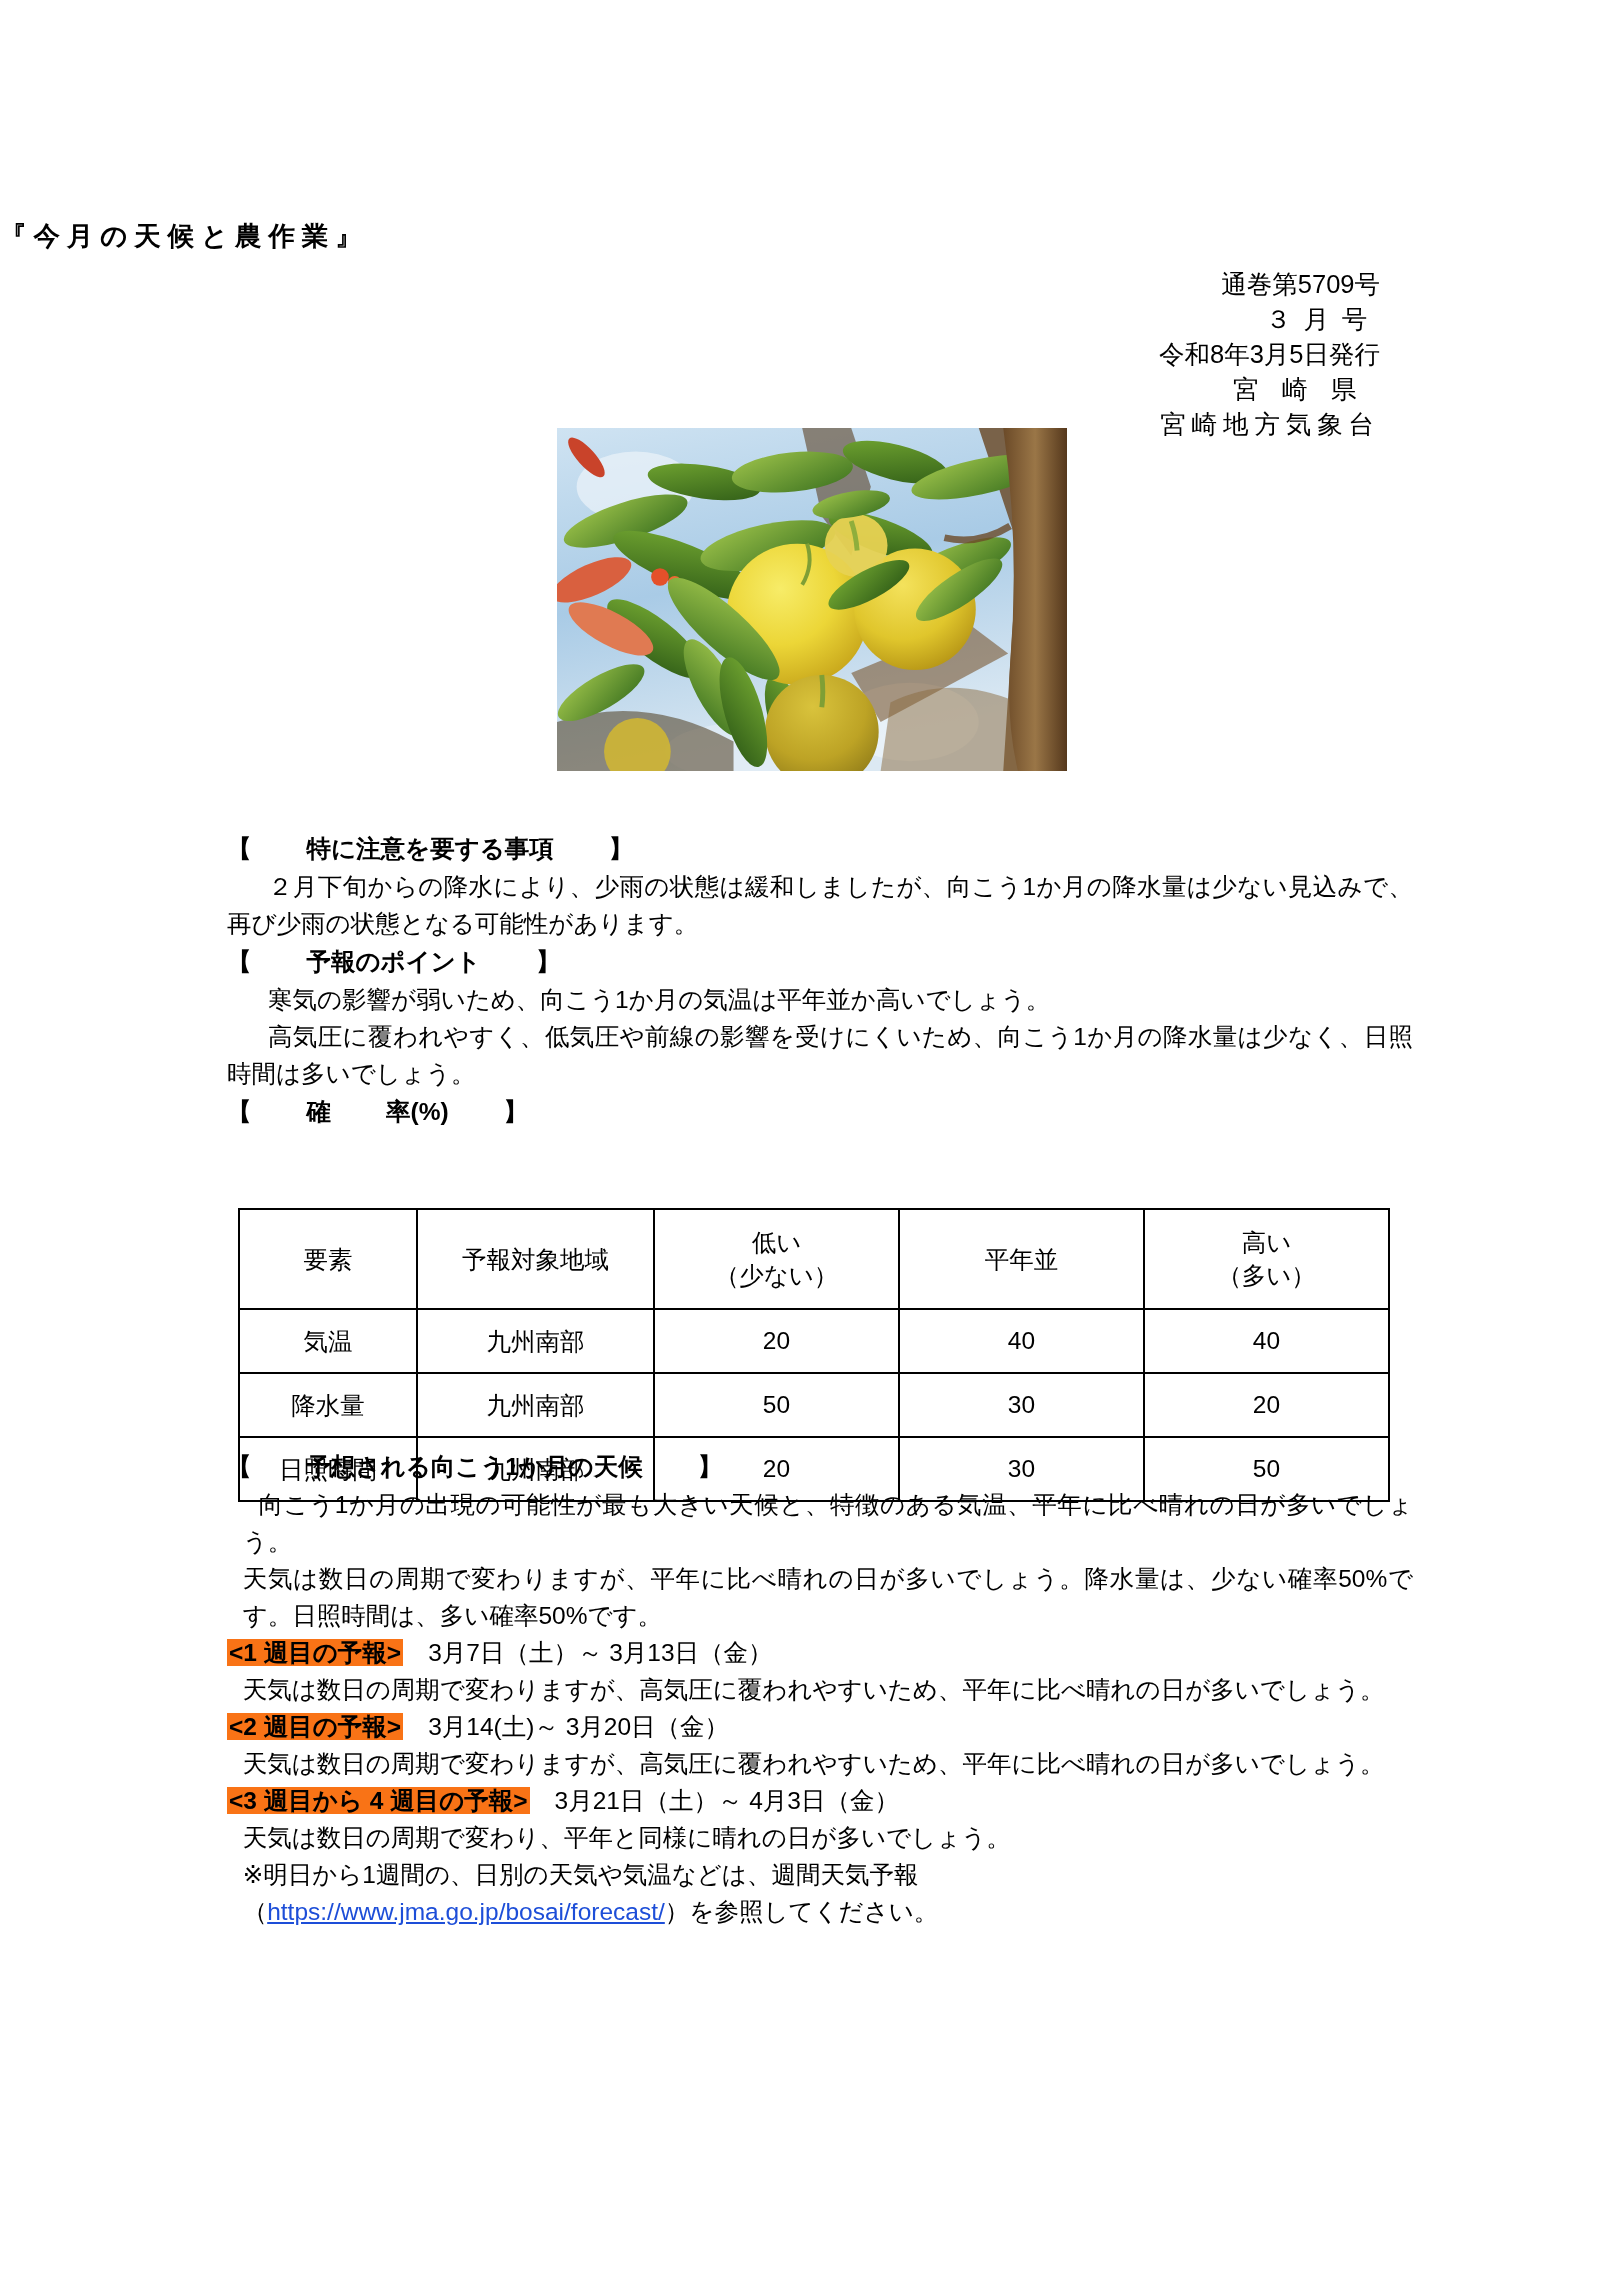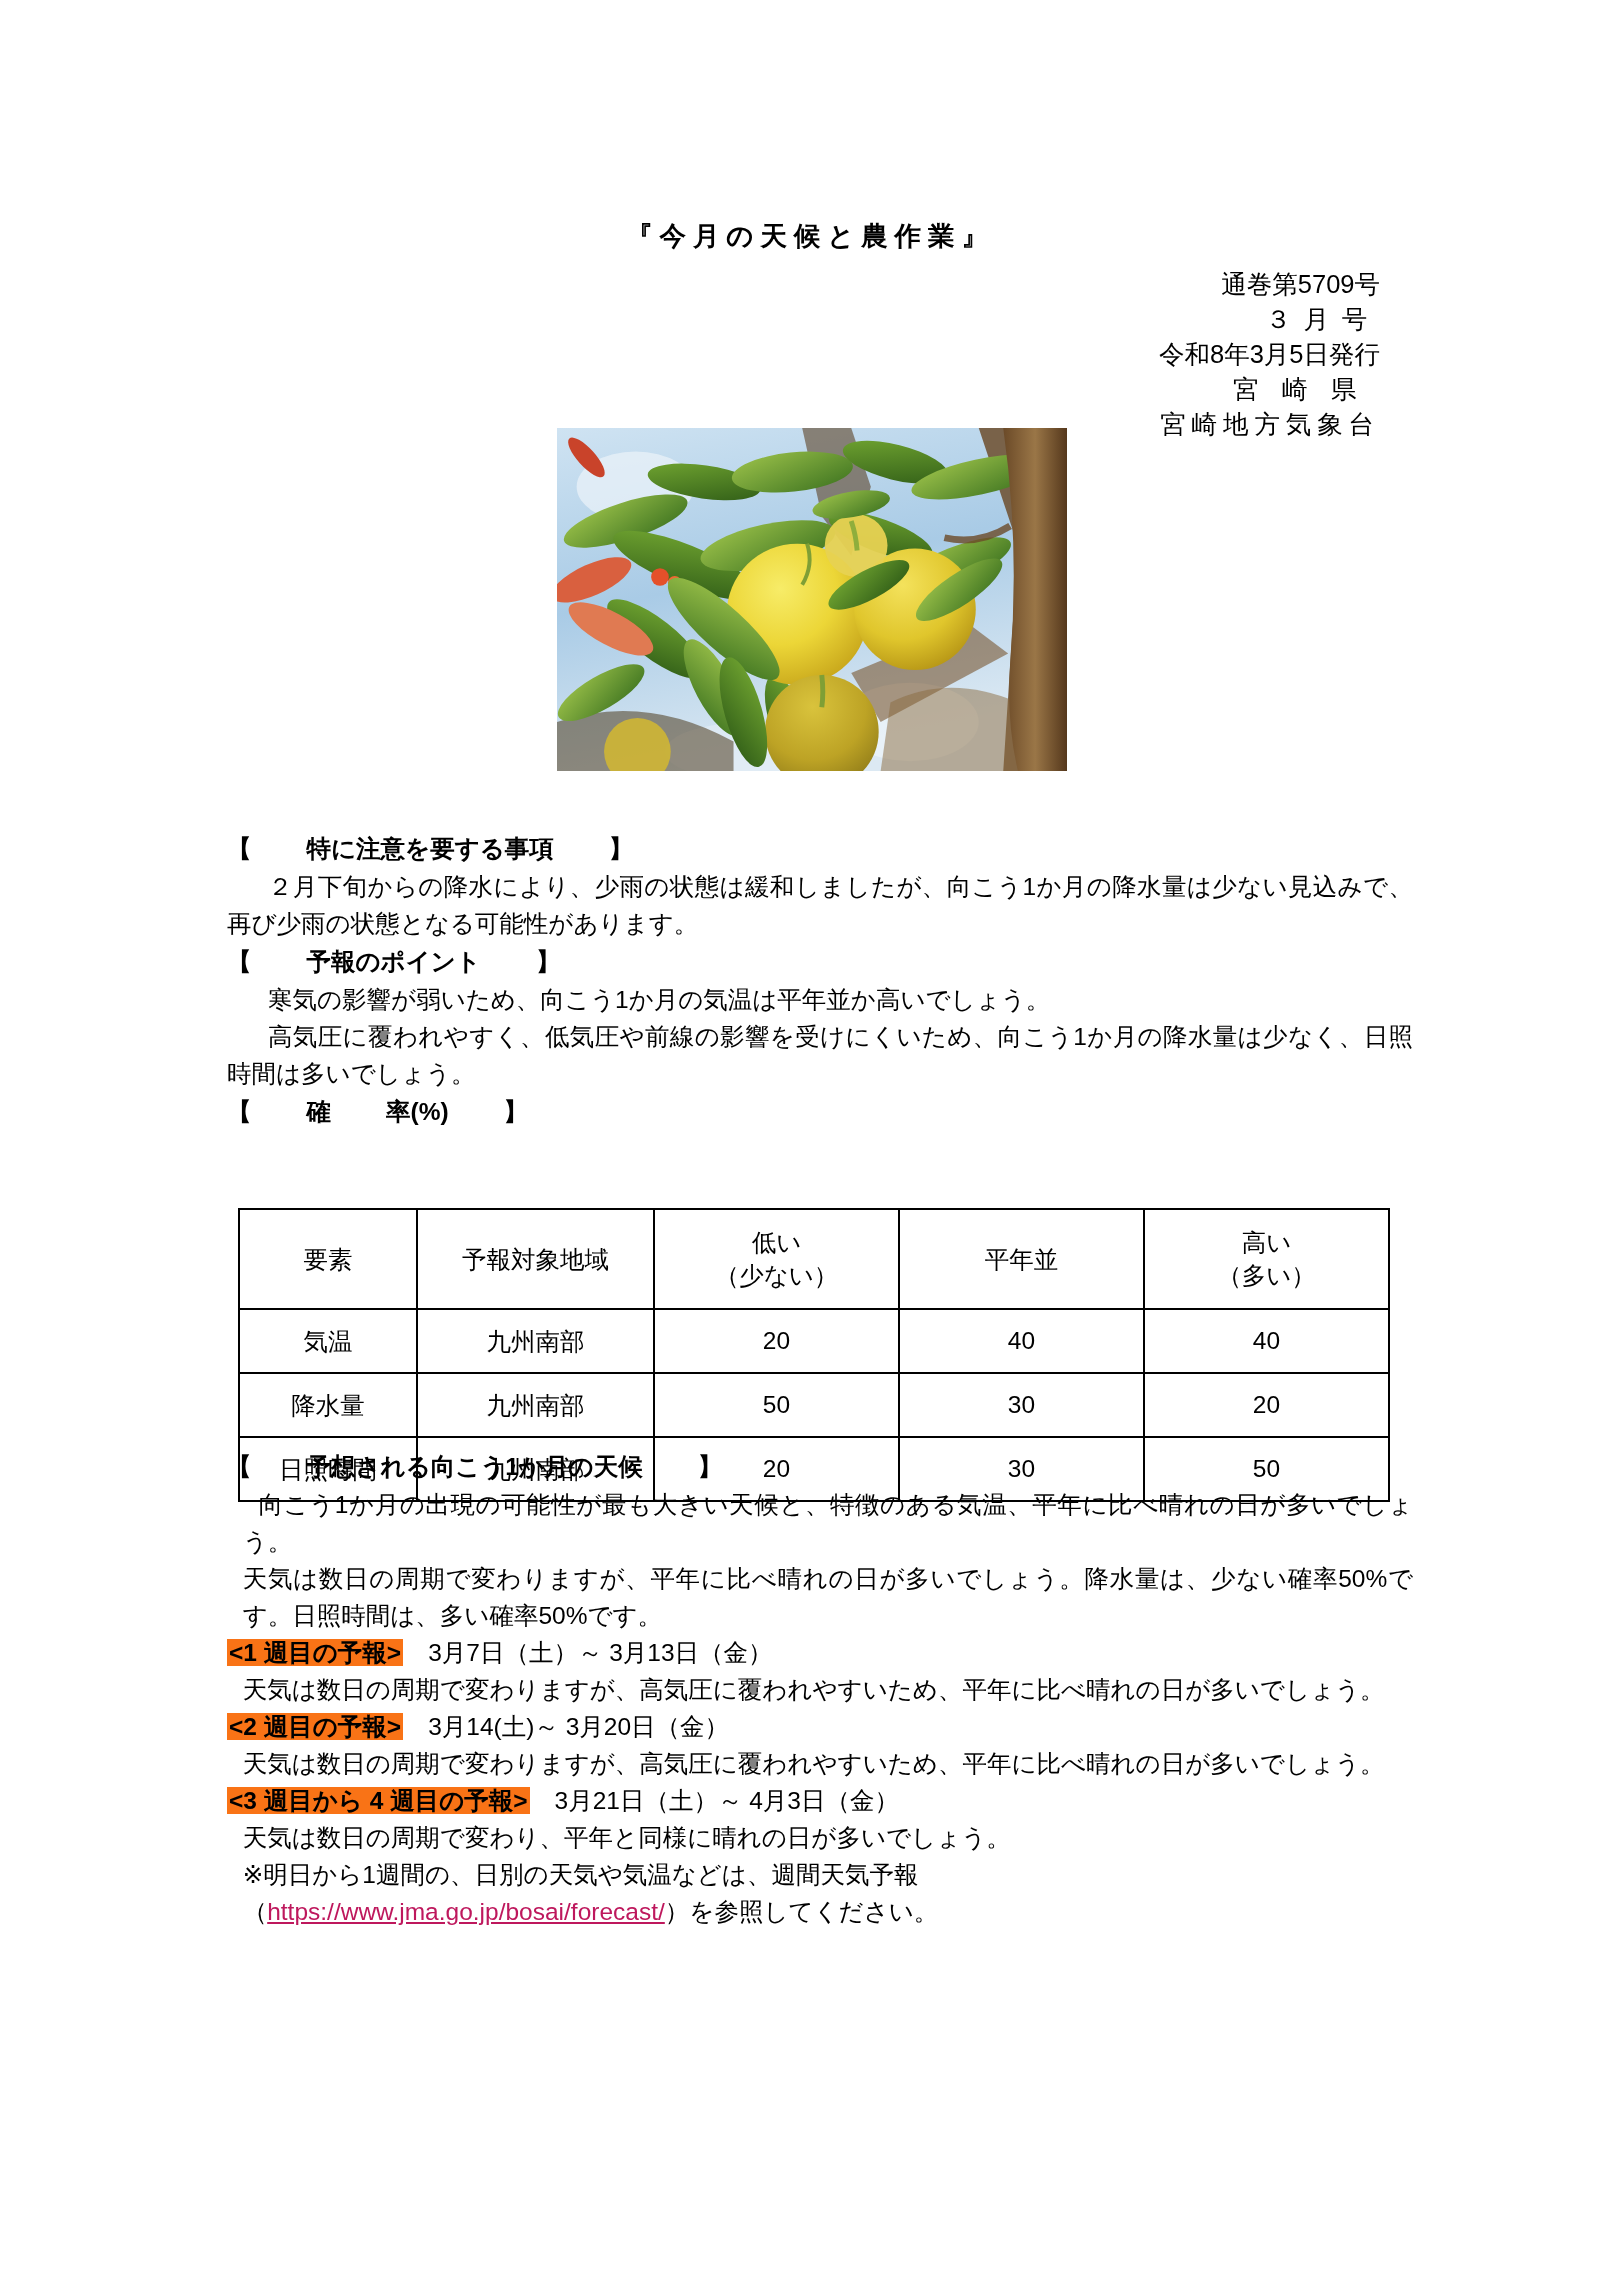--- a/index.html
+++ b/index.html
@@ -19,21 +19,20 @@
     overflow: hidden;
     box-sizing: border-box;
   }
 
   
   .doc-title {
     position: absolute;
     left: 0;
     top: 218px;
     width: 1621px;
-    text-align: center;
     font-size: 26.5px;
     font-weight: bold;
     letter-spacing: 6.9px;
     white-space: nowrap;
   }
 
   
   .issue-block {
     position: absolute;
     right: 241px;
@@ -113,21 +112,21 @@
 
   
   .week-label {
     background: #f97316;
     font-weight: bold;
     padding: 0 2px;
   }
   .week-line { white-space: nowrap; font-size: 24.5px; }
   .week-date { font-weight: normal; padding-left: 25px; }
   .url-link {
-    color: #be185d;
+    color: #1d4ed8;
     text-decoration: underline;
   }
 </style>
 </head>
 <body>
 
 <div class="page">
 
   <div class="doc-title">『今月の天候と農作業』</div>
 

